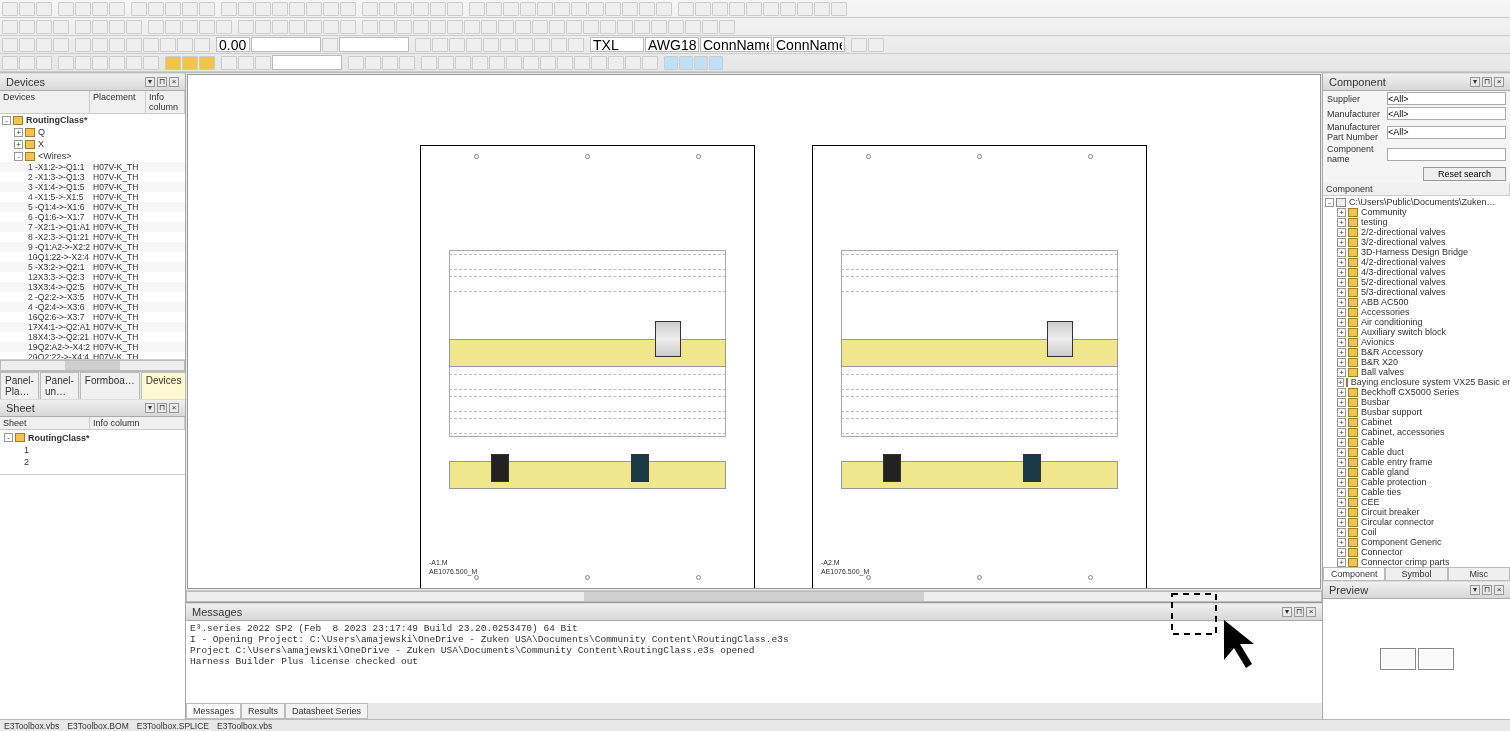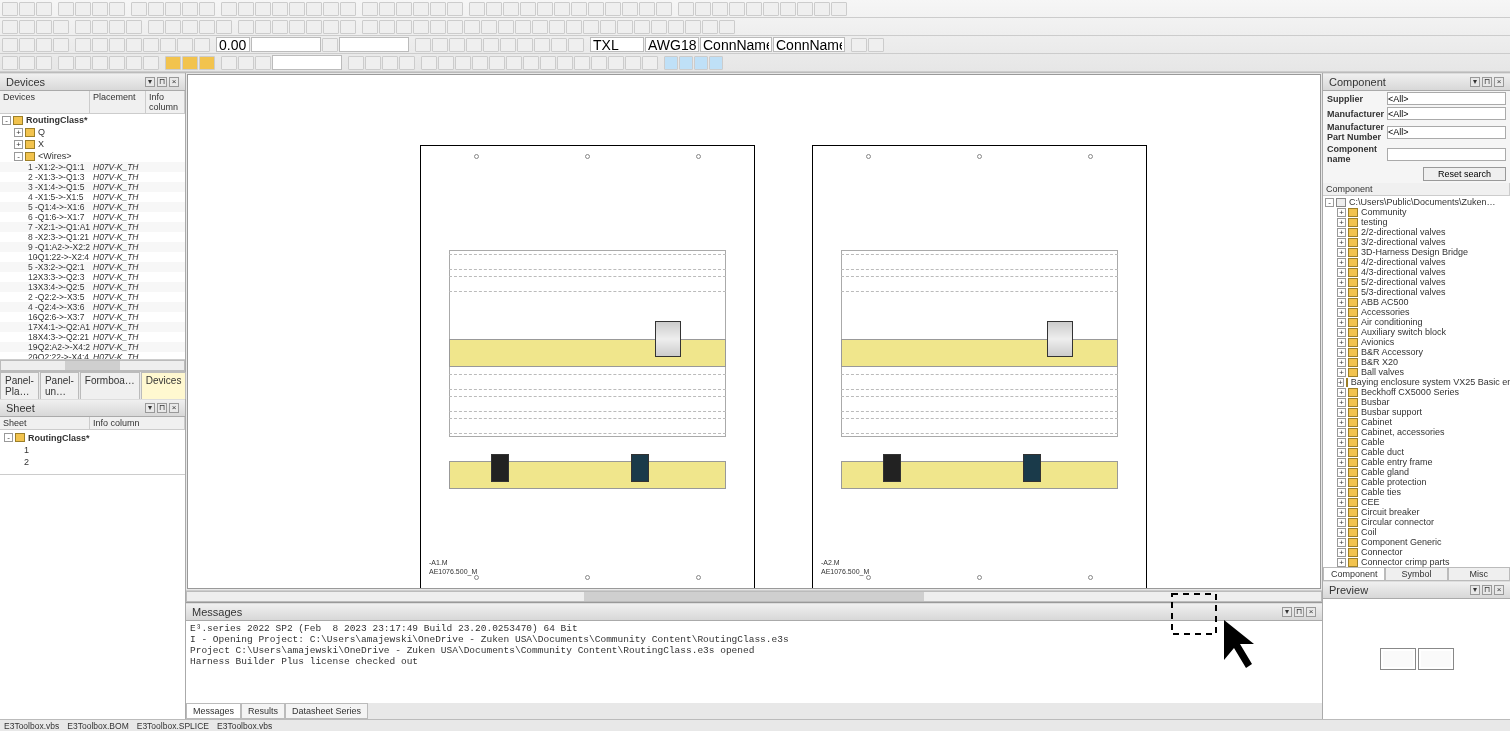--- a/index.html
+++ b/index.html
@@ -99,21 +99,21 @@
 .exp { width:9px;height:9px;border:1px solid #999;font-size:8px;line-height:7px;text-align:center;margin-right:2px;background:#fff;}
 .dev-row {
   display: flex;
   height: 10px;
   align-items: center;
   font-size: 8.5px;
 }
 .dev-row:nth-child(odd){ background:#f7f7f7; }
 .dev-num { width: 35px; padding-left: 28px; color:#444;}
 .dev-place { width: 58px; }
-.dev-info { flex:1; overflow:hidden; white-space:nowrap;font-style:italic; }
+.dev-info { flex:1; overflow:hidden; white-space:nowrap; }
 .left-tabs {
   display: flex;
   background: #e8e8e8;
   border-top: 1px solid #bbb;
   font-size: 10px;
 }
 .left-tabs div {
   padding: 2px 4px;
   border: 1px solid #bbb;
   border-bottom: none;
@@ -194,21 +194,21 @@
   flex-direction: column;
   background: #f5f5f5;
   border-left: 1px solid #aaa;
 }
 .form-row {
   display: flex;
   align-items: center;
   padding: 1px 4px;
   font-size: 9px;
 }
-.form-row label { width: 78px; font-weight: bold; }
+.form-row label { width: 78px; }
 .form-row input, .form-row select {
   flex:1; height: 13px; font-size: 9px; border:1px solid #aaa; background:#fff;
 }
 .reset-row{ text-align:right; padding:2px 4px;}
 .reset-btn{ font-size:9px; padding:1px 14px; background:#efefef; border:1px solid #999;}
 .comp-tree {
   flex:1; overflow:auto; background:#fff; font-size:9px; padding:1px 0;
 }
 .ct-row{ display:flex; align-items:center; height:10px; padding-left:2px; white-space:nowrap; overflow:hidden; }
 .comp-tabs{ display:flex; background:#e4e4e4; font-size:9px;}

